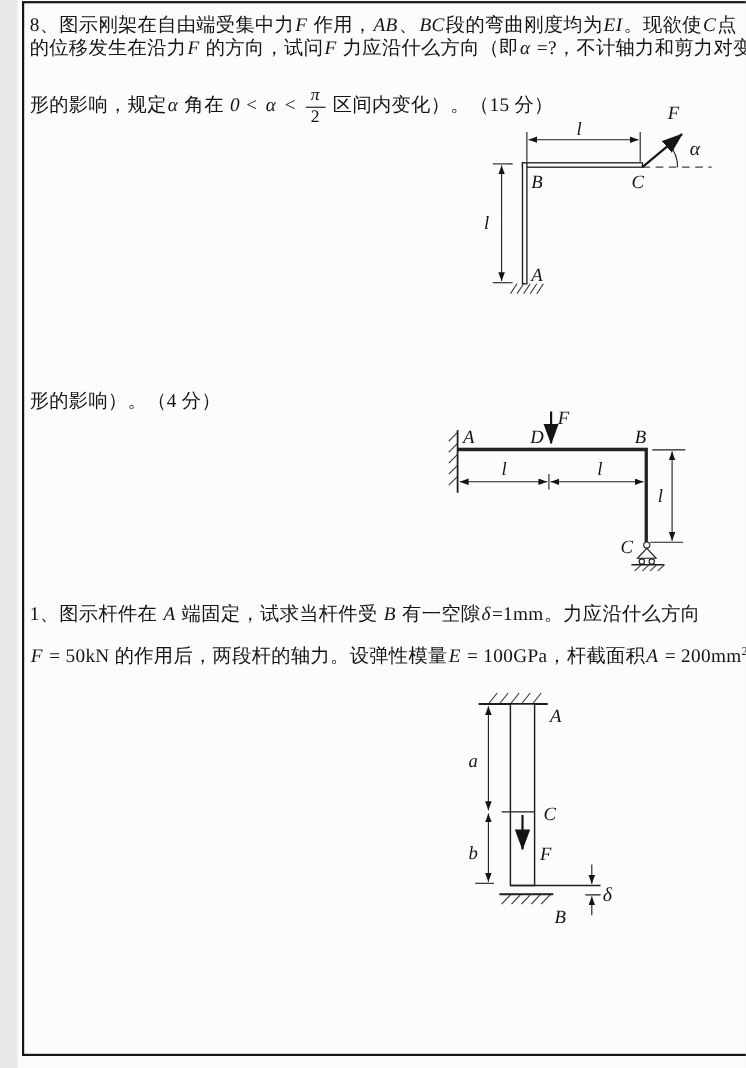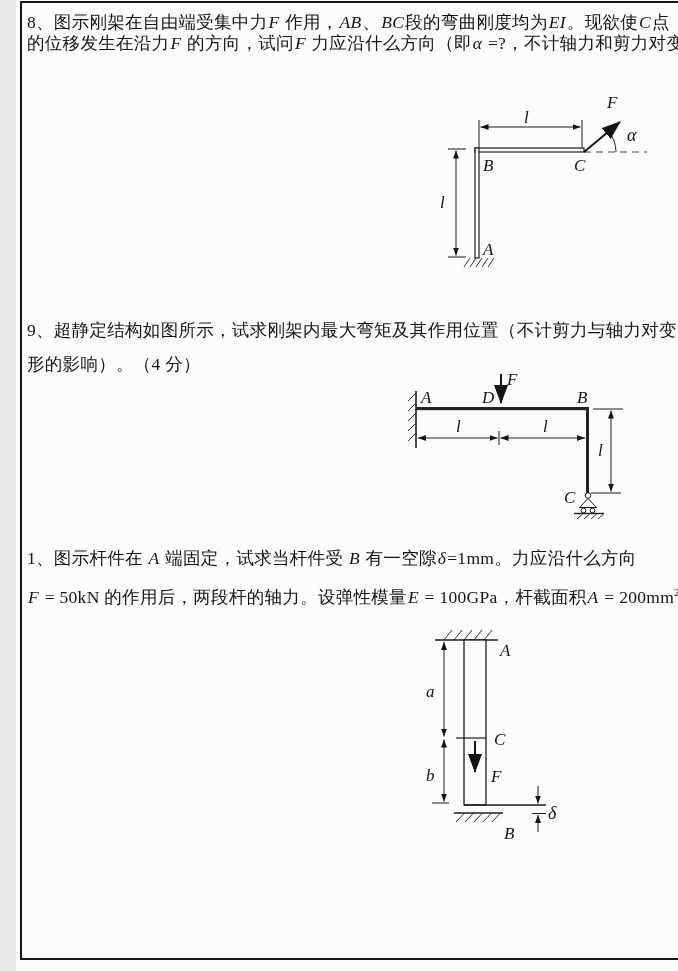--- a/index.html
+++ b/index.html
@@ -21,20 +21,21 @@
   svg .lab18{font-size:18px;}
 </style>
 </head>
 <body>
 
 <div class="page">
   <div class="frame"></div>
 
   <div class="tline" style="top:11px"><span class="">8、图示刚架在自由端受集中力</span><span class="v">F</span><span class=""> 作用，</span><span class="v">AB</span><span class="">、</span><span class="v">BC</span><span class="">段的弯曲刚度均为</span><span class="v">EI</span><span class="">。现欲使</span><span class="v">C</span><span class="">点</span></div>
   <div class="tline" style="top:32px"><span class="">的位移发生在沿力</span><span class="v">F</span><span class=""> 的方向，试问</span><span class="v">F</span><span class=""> 力应沿什么方向（即</span><span class="v">α</span><span class=""> =?，不计轴力和剪力对变</span></div>
+  <div class="tline" style="top:79px"><span class="">形的影响，规定</span><span class="v">α</span><span class=""> 角在 </span><span class="v">0 &lt; </span><span class="v">α</span><span class="v"> &lt; </span><span class="frac"><span class="fnum">π</span><span class="fden">2</span></span><span class=""> 区间内变化）。（15 分）</span></div>
 
   <svg style="left:398px;top:95px" width="252" height="185" viewBox="0 0 252 185">
     <defs>
       <marker id="m8" markerWidth="9" markerHeight="7" refX="8" refY="3" orient="auto">
         <path d="M0,0 L8,3 L0,6 Z" fill="#141414"></path>
         </marker>
       <marker id="m8b" markerWidth="11" markerHeight="9" refX="9" refY="3.5" orient="auto">
         <path d="M0,0 L9.5,3.5 L0,7 Z" fill="#141414"></path>
         </marker>
     </defs>
@@ -66,21 +67,20 @@
     <line x1="170" y1="57" x2="233" y2="57" stroke="#444" stroke-width="1.1" stroke-dasharray="7 5"></line>
     <path d="M202,57 A32,32 0 0 0 194.5,36.5" fill="none" stroke="#1d1d1d" stroke-width="1"></path>
     <line x1="170" y1="57" x2="206" y2="27" stroke="#141414" stroke-width="2" marker-end="url(#m8b)"></line>
     <text x="193" y="13">F</text>
     <text class="lab18" x="213" y="46">α</text>
     <text x="69" y="76">B</text>
     <text x="160" y="76">C</text>
     <text x="69" y="160">A</text>
   </svg>
 
-  <div class="tline" style="top:319px"><span class="">9、超静定结构如图所示，试求刚架内最大弯矩及其作用位置（不计剪力与轴力对变</span></div>
   <div class="tline" style="top:353px"><span class="">形的影响）。（4 分）</span></div>
 
   <svg style="left:378px;top:368px" width="245" height="152" viewBox="0 0 245 152">
     <defs>
       <marker id="m9" markerWidth="9" markerHeight="7" refX="8" refY="3" orient="auto">
         <path d="M0,0 L8,3 L0,6 Z" fill="#141414"></path>
         </marker>
       <marker id="m9b" markerWidth="11" markerHeight="9" refX="9" refY="3.5" orient="auto">
         <path d="M0,0 L9.5,3.5 L0,7 Z" fill="#141414"></path>
         </marker>

